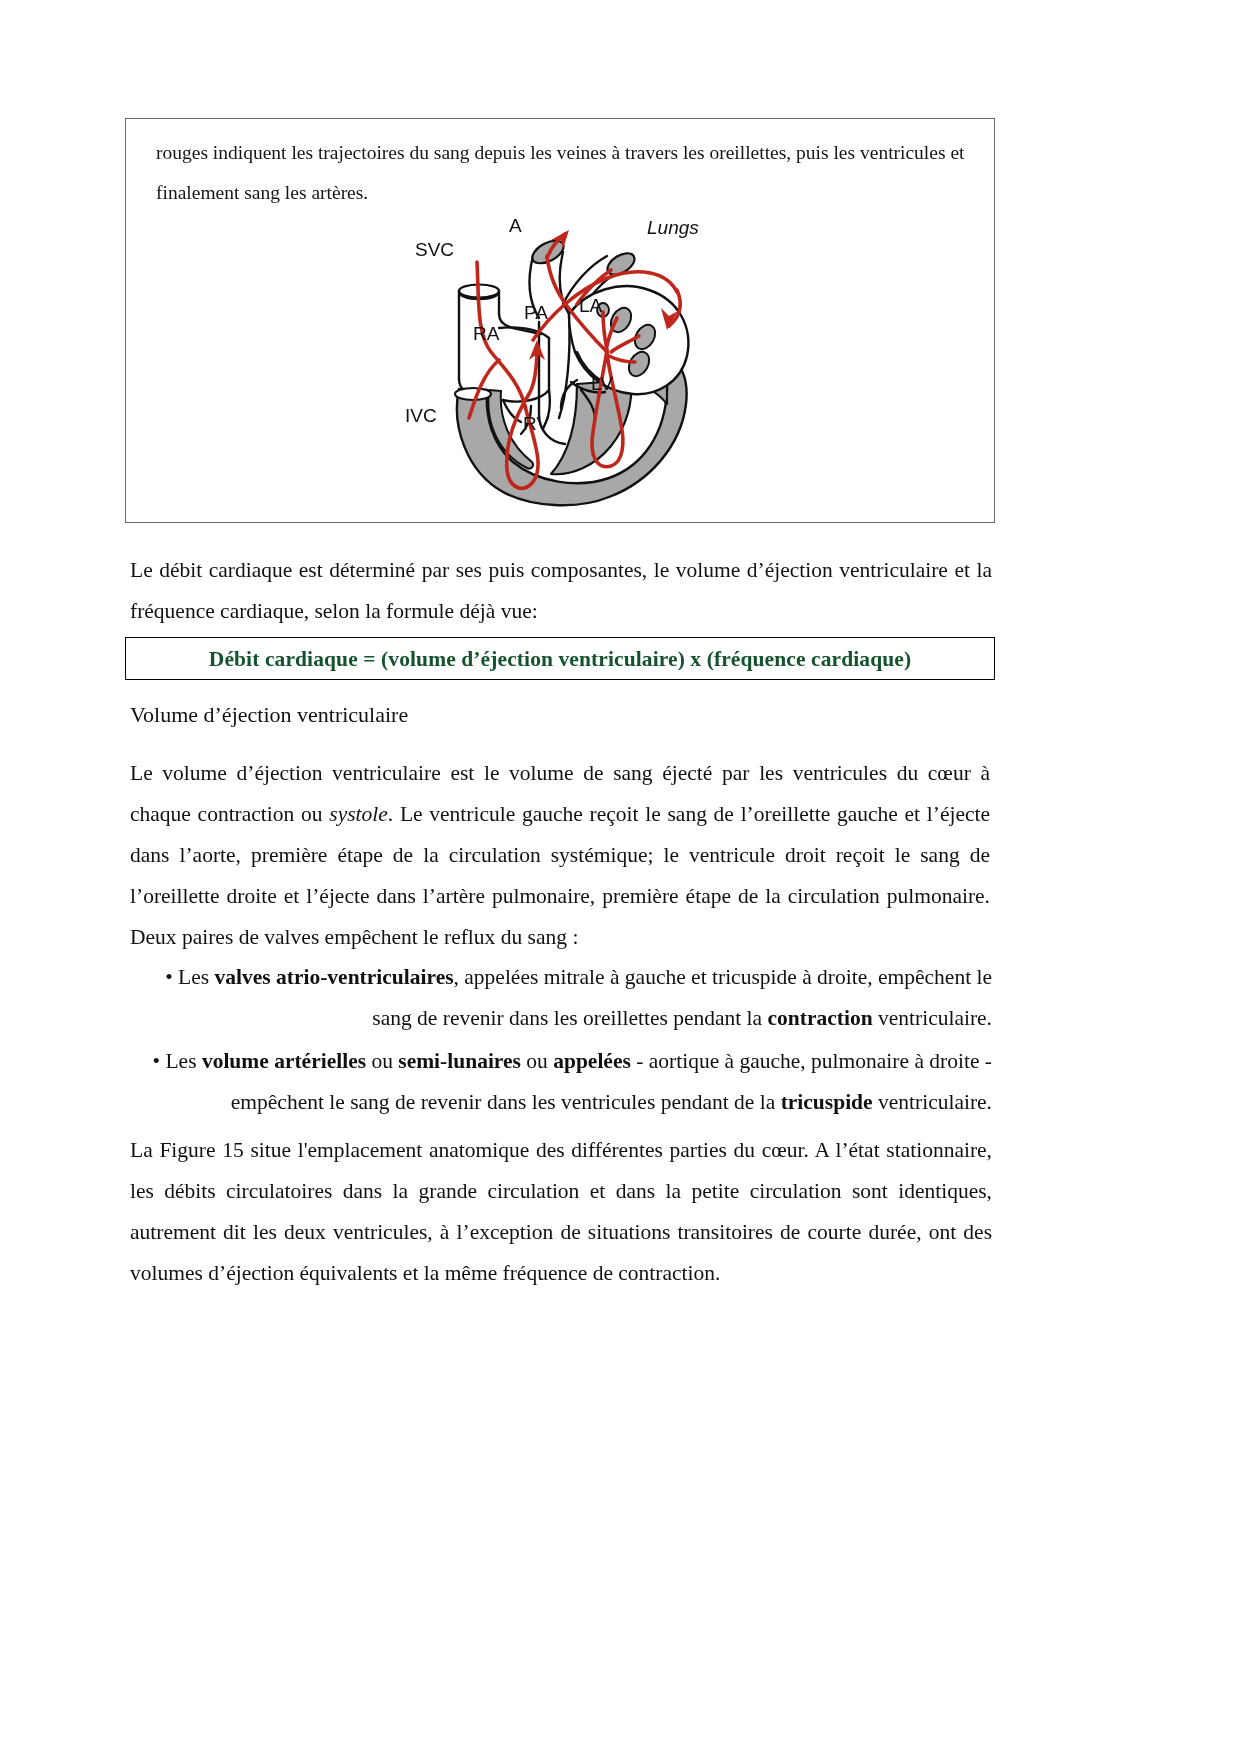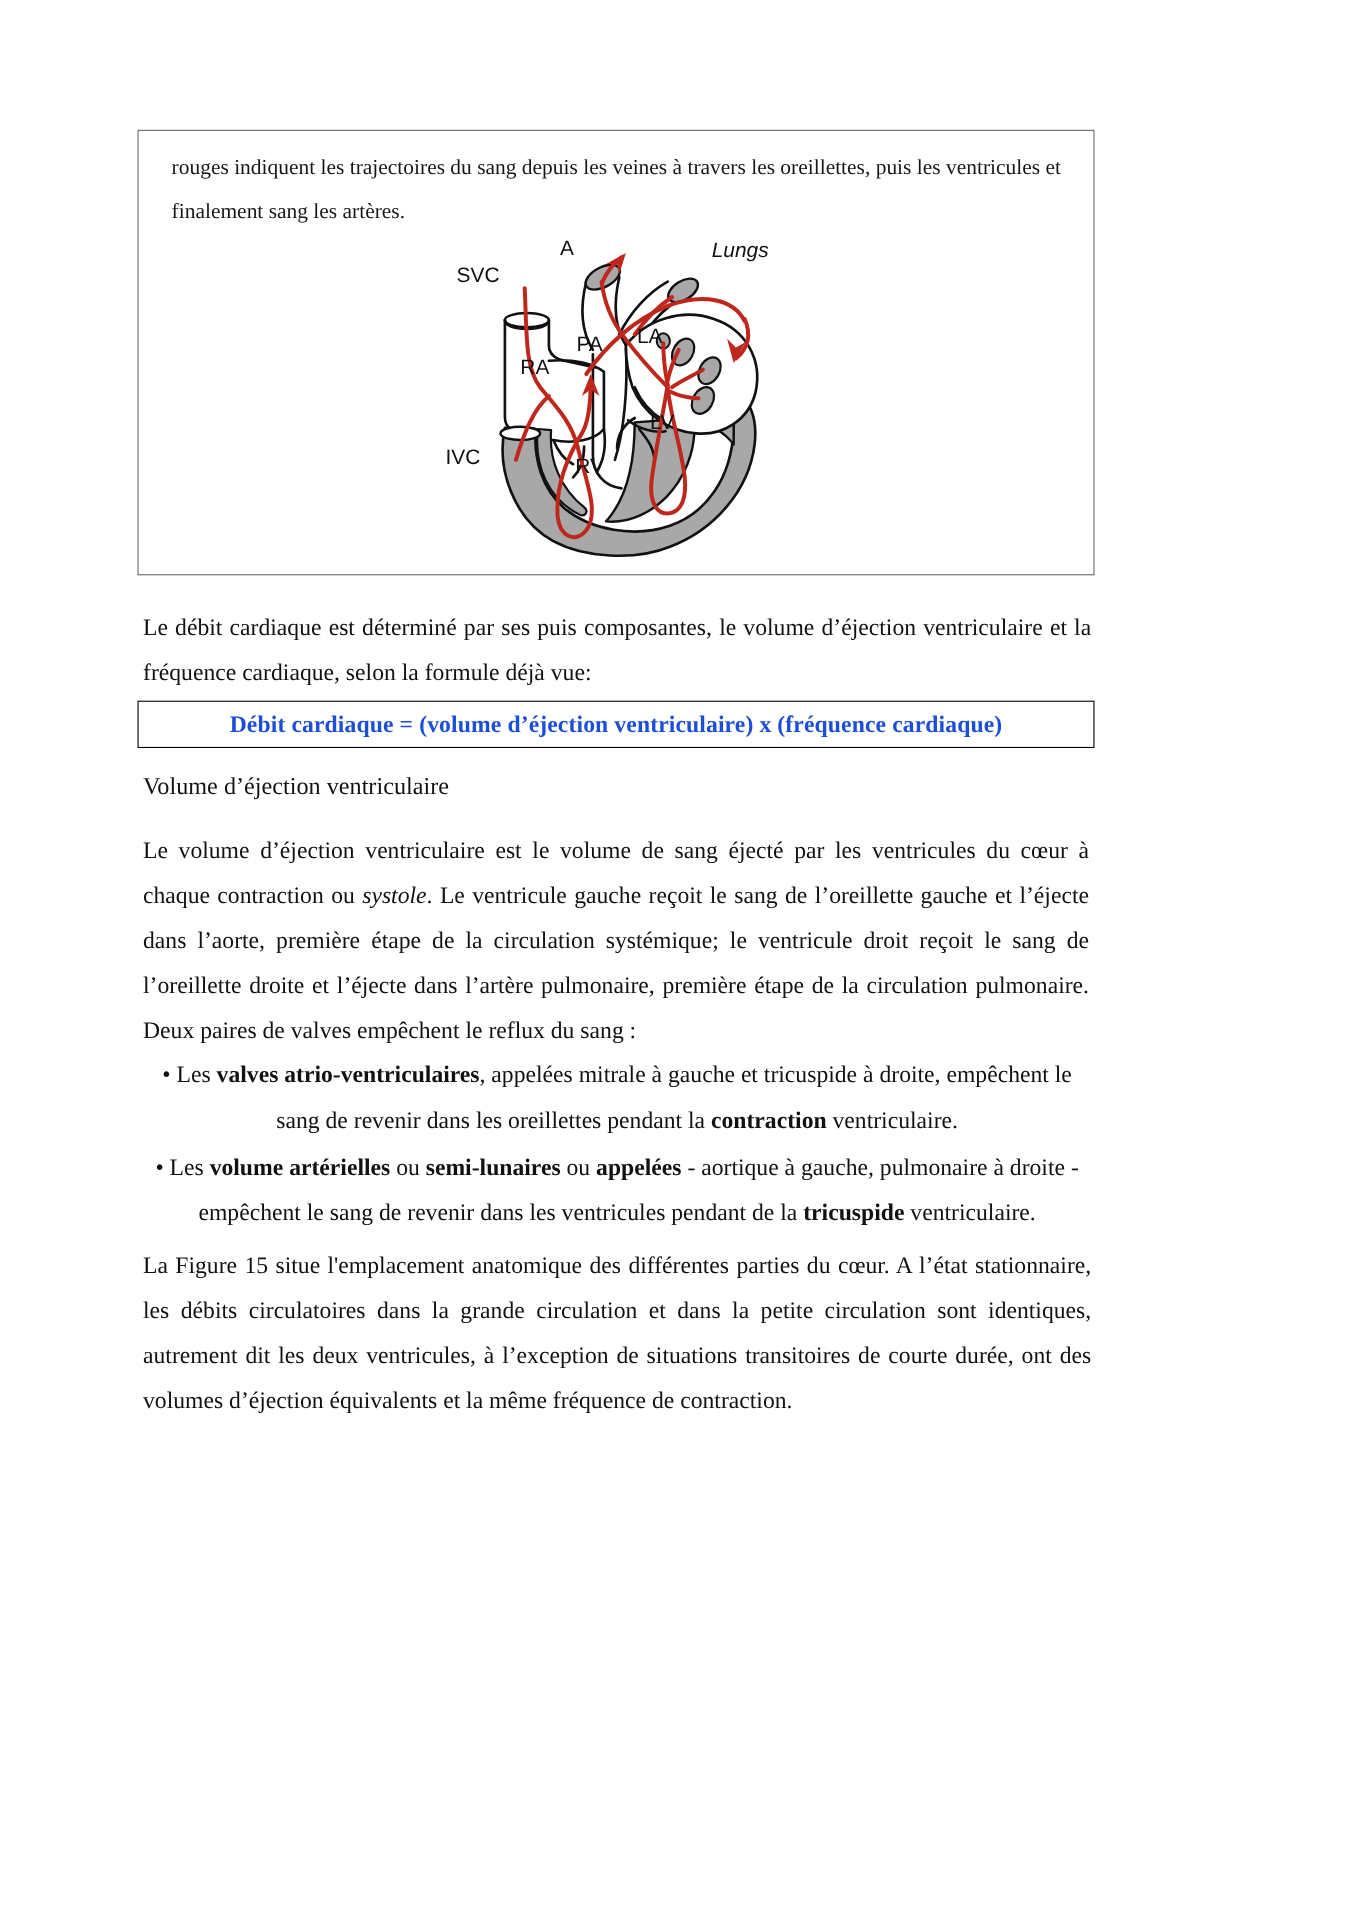--- a/index.html
+++ b/index.html
@@ -54,21 +54,21 @@
   .figure-art svg { display: block; width: 100%; height: 100%; }
 
   
   .para {
     position: absolute;
     font-size: 21.5px;
     line-height: 41px;
     text-align: justify;
     color: #111;
   }
-  .para.nojust { text-align: center; }
+  .para.nojust { text-align: right; }
   .para b { font-weight: bold; }
   .para i { font-style: italic; margin-top: 20px; }
 
   .heading-italic {
     position: absolute;
     font-size: 22px;
     color: #111;
     line-height: 30px;
   }
 
@@ -85,21 +85,21 @@
   }
   .formula-text {
     position: absolute;
     left: 0; right: 0;
     top: 50%;
     transform: translateY(-50%);
     text-align: center;
     font-weight: bold;
     font-size: 21.5px;
     letter-spacing: 0.1px;
-    color: #1d4ed8;
+    color: #14532d;
   }
 </style>
 </head>
 <body>
 
 <div class="page">
 
   <div class="figure-box">
 
     <div class="figure-caption">

